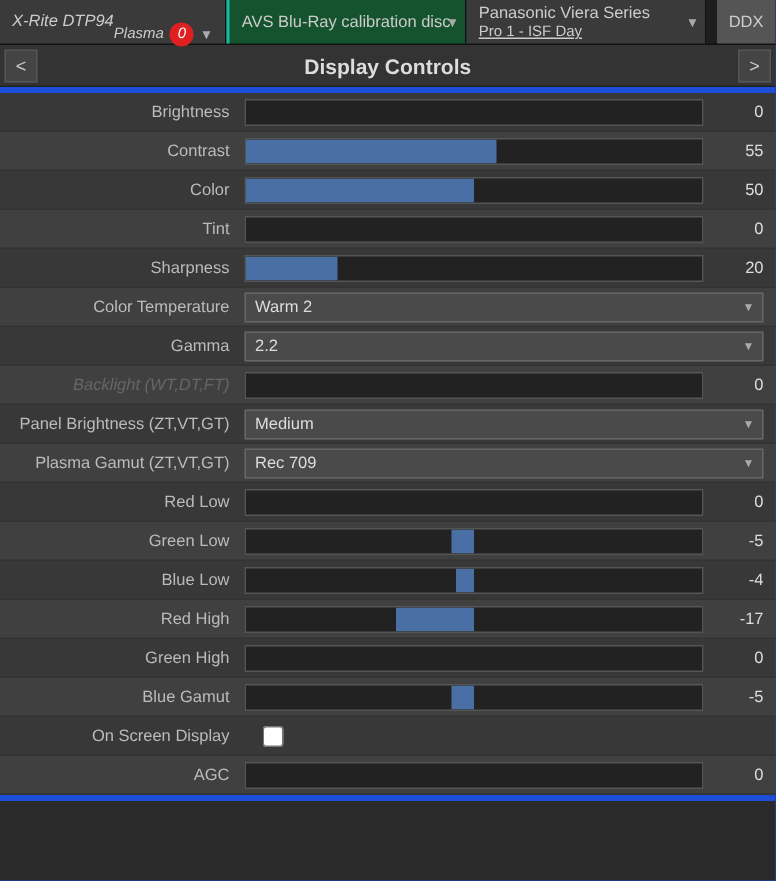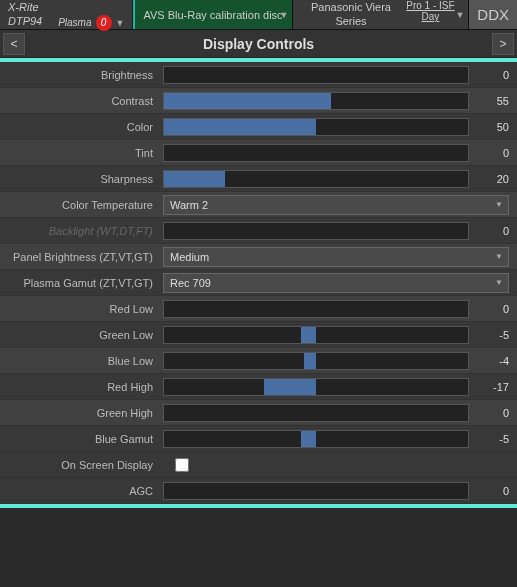--- a/index.html
+++ b/index.html
@@ -51,21 +51,21 @@
     }
     .top-tab-xrite { min-width: 110px; font-style: italic; }
     .top-tab-avs { min-width: 160px; background: #14532d; border-left: 2px solid #14b8a6; text-align: center; }
     .top-tab-panasonic { min-width: 160px; }
     .ddx-btn {
       margin-left: auto;
       background: #555;
       border: none;
       color: #ccc;
       padding: 0 8px;
-      font-size: 15px;
+      font-size: 11px;
       cursor: pointer;
       align-self: stretch;
       display: flex;
       align-items: center;
     }
 
     
     .nav-row {
       display: flex;
       align-items: center;
@@ -89,21 +89,21 @@
     .nav-title {
       flex: 1;
       text-align: center;
       font-size: 14px;
       color: #ddd;
       font-weight: bold;
     }
 
     
     .controls {
-      background: #5eead4;
+      background: #1d4ed8;
       padding: 4px 0;
     }
 
     .control-row {
       display: flex;
       align-items: center;
       height: 26px;
       padding: 0 8px;
       border-bottom: 1px solid #333;
     }
@@ -221,21 +221,21 @@
     <div style="display:flex;align-items:center;margin-top:16px;">
       <span style="font-size:10px;">Plasma</span>
       <span class="badge">0</span>
       <span class="arrow">▼</span>
     </div>
   </div>
   <div class="top-tab top-tab-avs" style="flex-direction:column;align-items:flex-start;justify-content:center;">
     <span style="font-size:11px;">AVS Blu-Ray calibration disc</span>
     <span class="arrow" style="position:absolute;right:4px;top:50%;transform:translateY(-50%);">▼</span>
   </div>
-  <div class="top-tab top-tab-panasonic" style="flex-direction:row;align-items:flex-start;justify-content:center;text-align:center;">
+  <div class="top-tab top-tab-panasonic" style="flex-direction:column;align-items:flex-start;justify-content:center;">
     <span style="font-size:11px;line-height:1.3;">Panasonic Viera Series</span>
     <span style="font-size:10px;text-decoration:underline;">Pro 1 - ISF Day</span>
     <span class="arrow" style="position:absolute;right:4px;top:50%;transform:translateY(-50%);">▼</span>
   </div>
   <button class="ddx-btn">DDX</button>
 </div>
 
 <div class="nav-row">
   <div class="nav-btn">&lt;</div>
   <div class="nav-title">Display Controls</div>
@@ -290,20 +290,28 @@
     </div>
     <div class="control-row">
       <div class="control-label">Color Temperature</div>
       <div class="control-value-area">
         <div class="dropdown-wrapper">
           <div class="dropdown-display">Warm 2</div>
         </div>
       </div>
     </div>
     <div class="control-row">
+      <div class="control-label">Gamma</div>
+      <div class="control-value-area">
+        <div class="dropdown-wrapper">
+          <div class="dropdown-display">2.2</div>
+        </div>
+      </div>
+    </div>
+    <div class="control-row">
       <div class="control-label disabled">Backlight (WT,DT,FT)</div>
       <div class="control-value-area">
         <div class="slider-container">
           <div class="slider-fill" style="left:0%;width:0%;background:#444;"></div>
         </div>
         <div class="value-label">0</div>
       </div>
     </div>
     <div class="control-row">
       <div class="control-label">Panel Brightness (ZT,VT,GT)</div>

